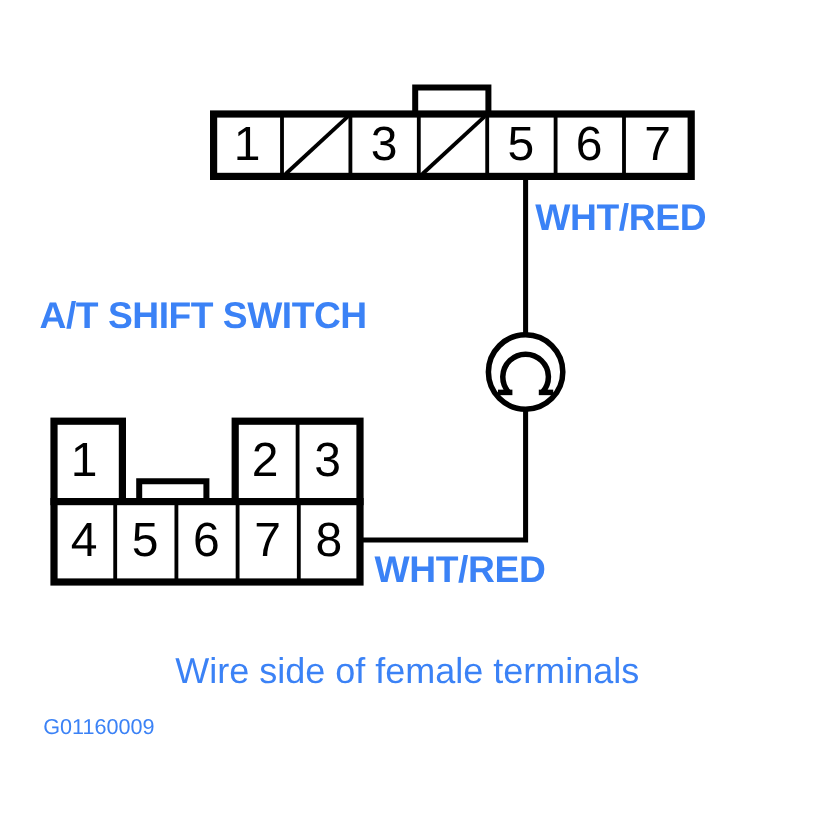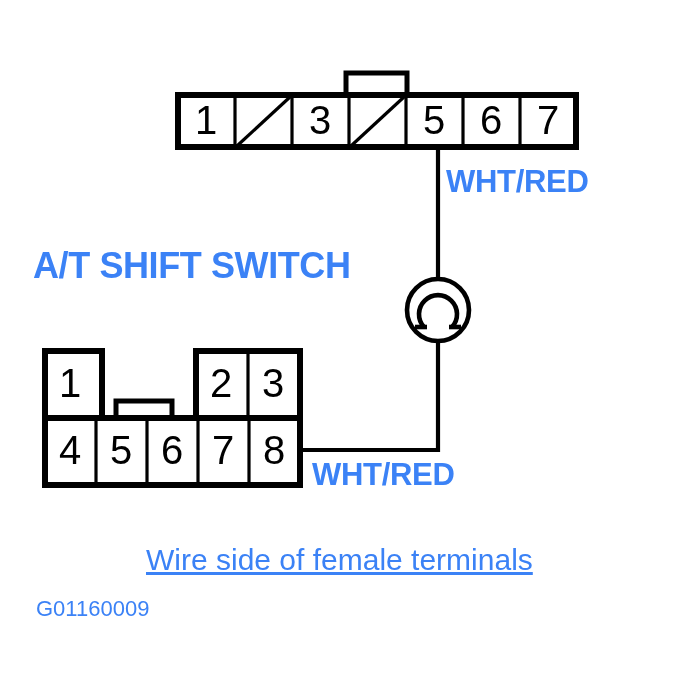--- a/index.html
+++ b/index.html
@@ -74,21 +74,21 @@
   }
   .txt-label {
     position: absolute;
     white-space: pre;
     color: #3b82f6;
     line-height: 1.06;
   }
   #connector-title {
     left: 33px;
     top: 247px;
-    font-size: 36px;
+    font-size: 31px;
     font-weight: bold;
     letter-spacing: -0.4px;
     font-stretch: condensed;
   }
   #wire-label-top {
     left: 446px;
     top: 166px;
     font-size: 31px;
     font-weight: bold;
     letter-spacing: -0.3px;
@@ -98,26 +98,25 @@
     top: 459px;
     font-size: 31px;
     font-weight: bold;
     letter-spacing: -0.3px;
   }
   #caption-note {
     left: 146px;
     top: 544px;
     font-size: 30px;
     font-weight: 400;
-    text-decoration: underline;
   }
   #figure-code {
     left: 36px;
     top: 597px;
-    font-size: 22px;
+    font-size: 18px;
     font-weight: 400;
   }
 </style>
 </head>
 <body>
 
 <div id="diagram-root">
 
   <svg id="diagram-svg" viewBox="0 0 679 699">
 

